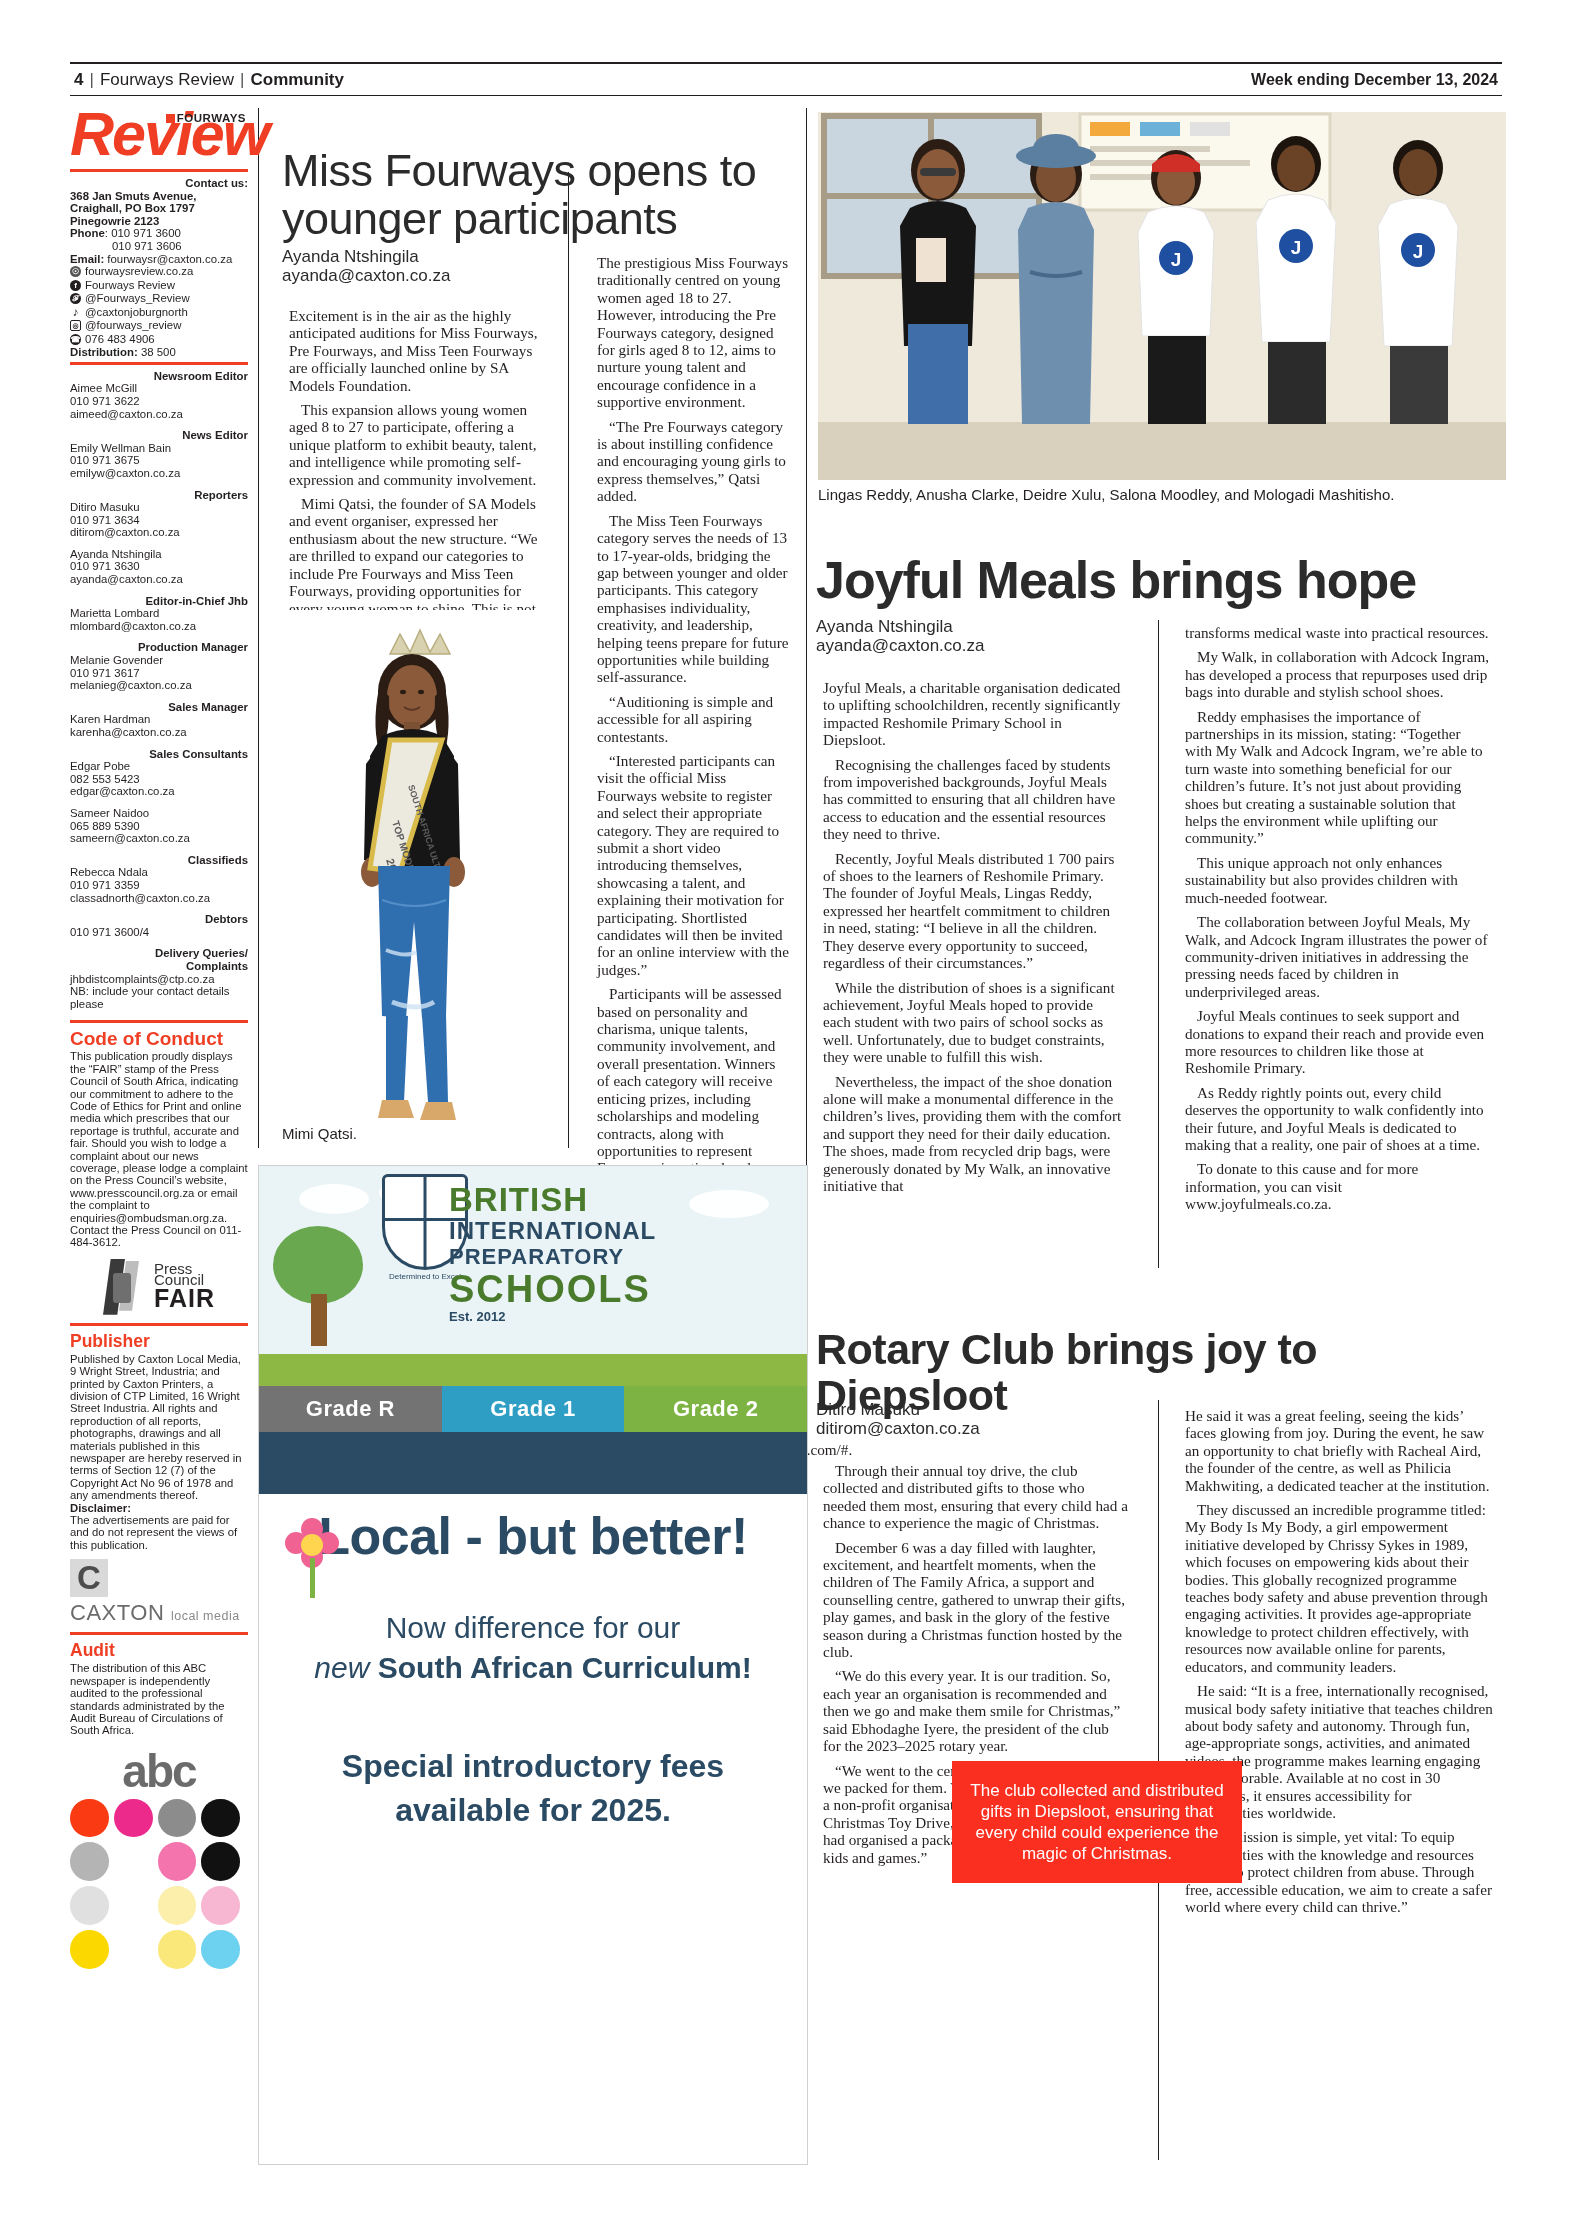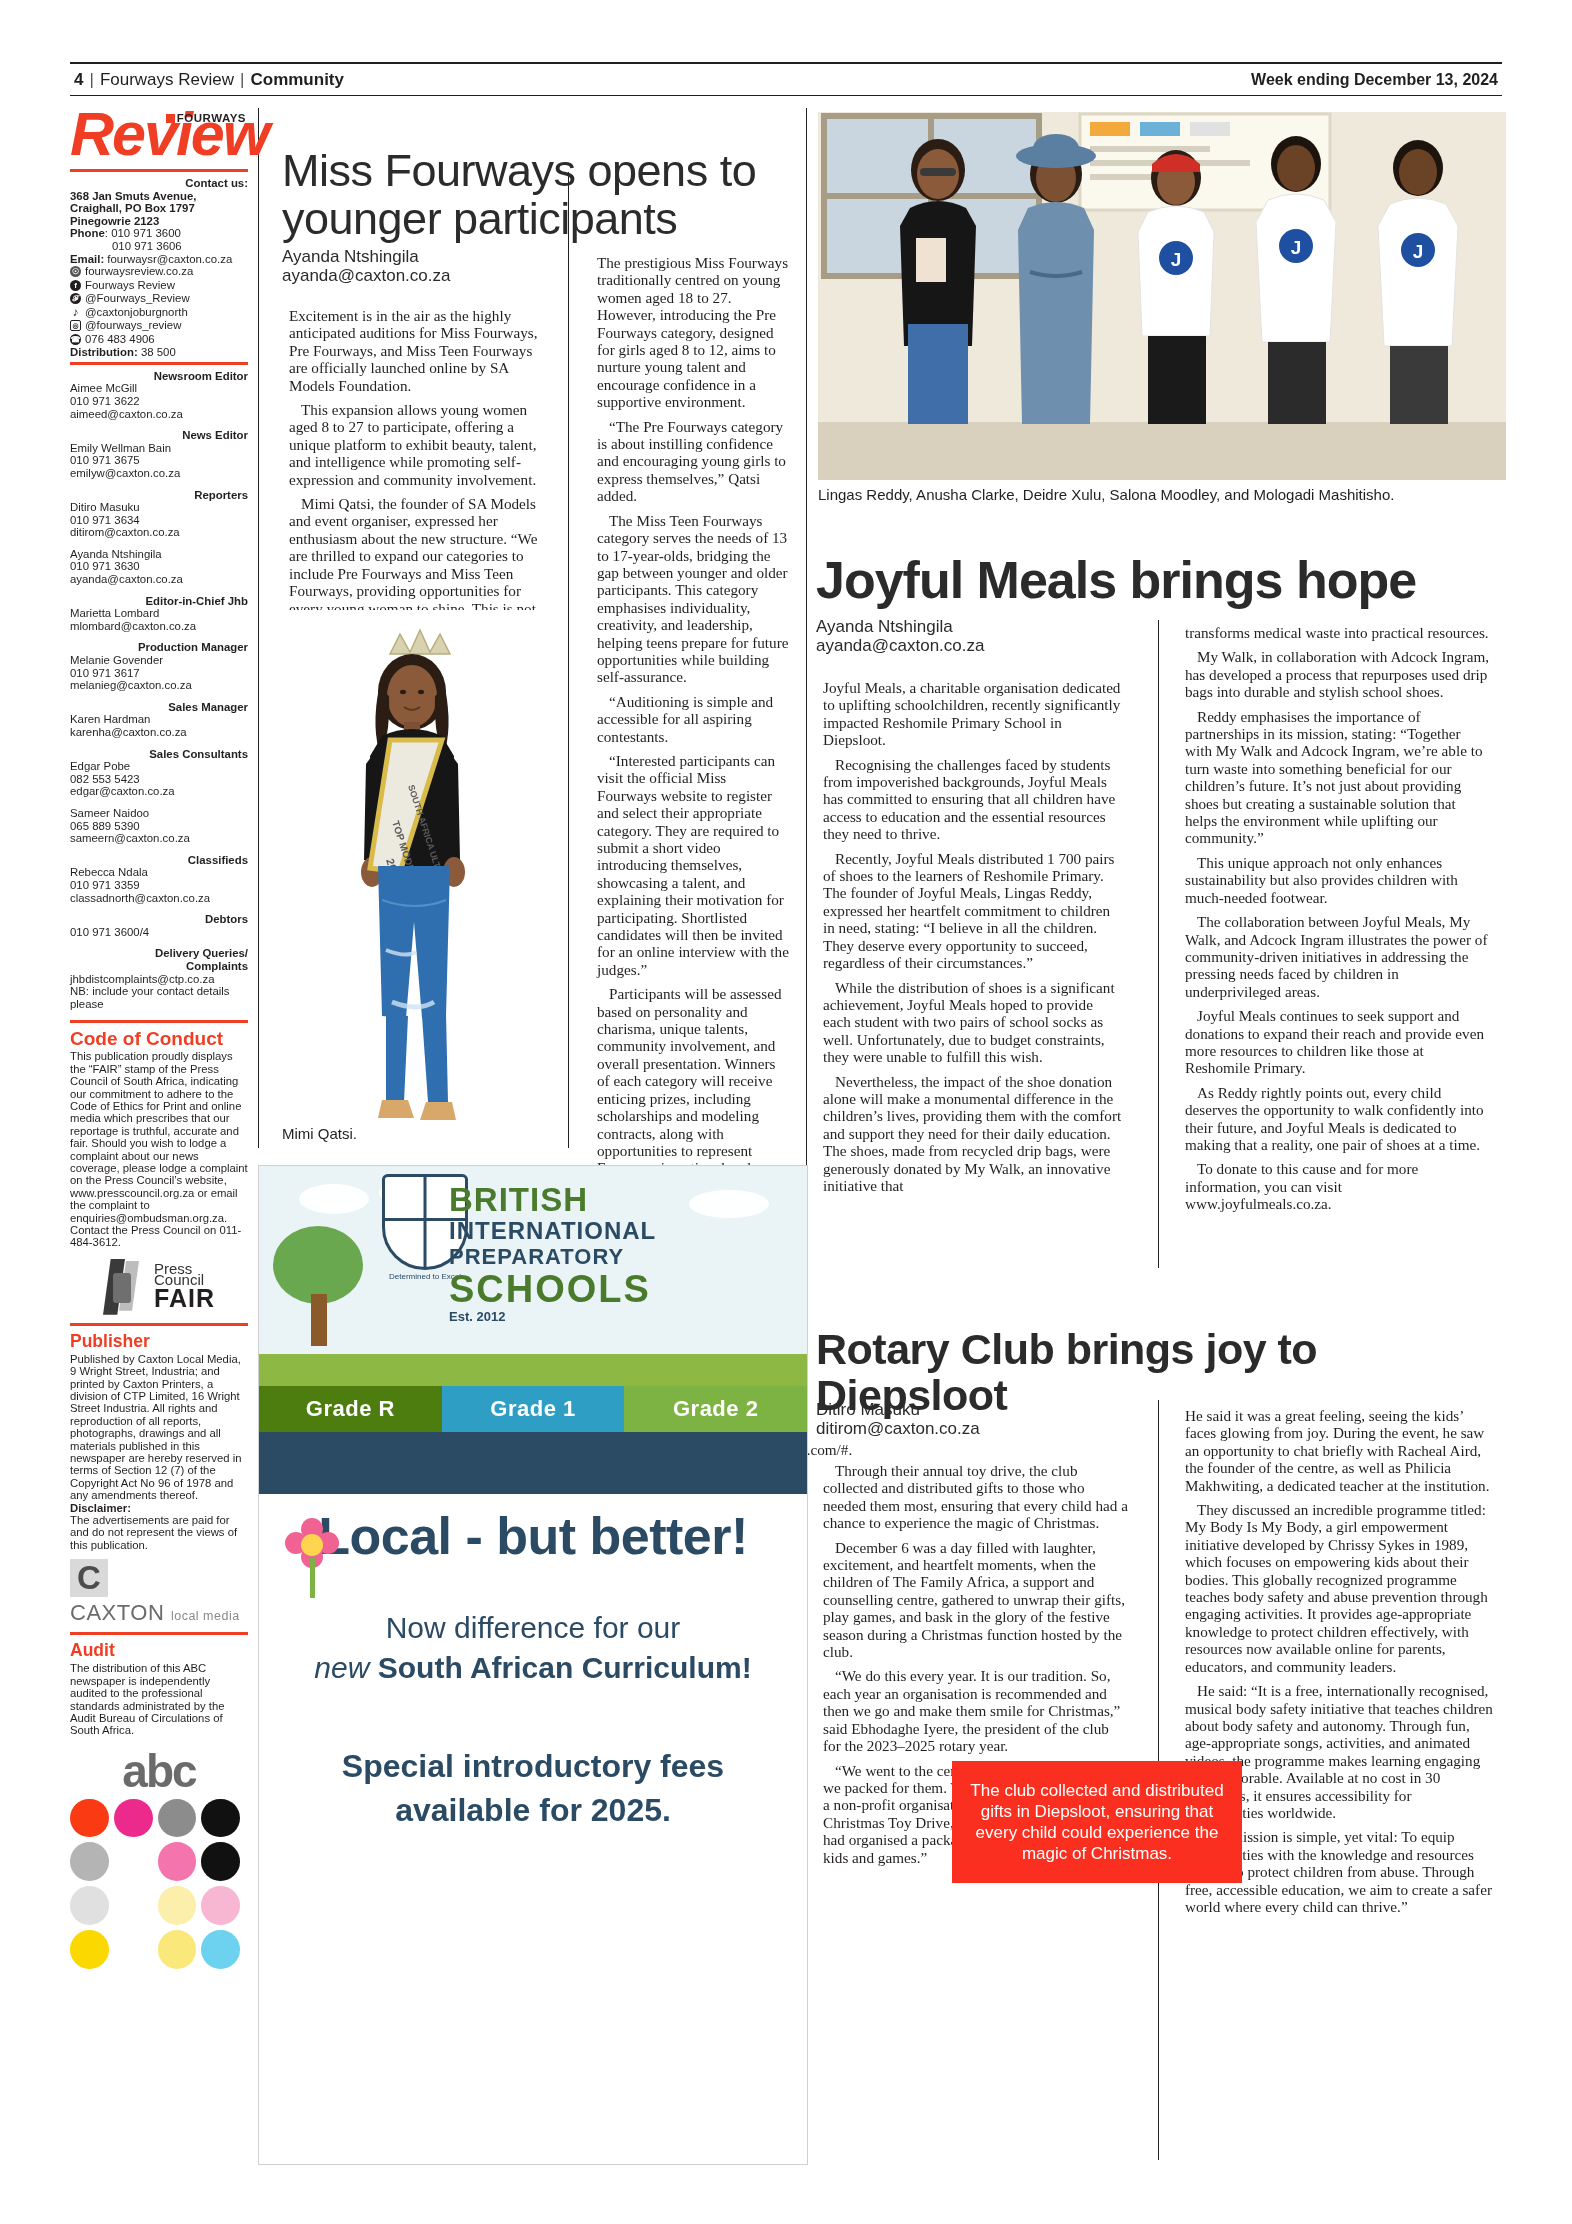--- a/index.html
+++ b/index.html
@@ -146,21 +146,21 @@
   .ad-t3 { font-size:22px; font-weight:bold; color:#2b4a63; letter-spacing:1px; line-height:25px;}
   .ad-t4 { font-size:38px; font-weight:bold; color:#4a7a2b; letter-spacing:2px; line-height:40px;}
   .ad-est { font-size:13px; font-weight:bold; color:#2b4a63; }
   .ad-tree { position:absolute; left:14px; top:60px; width:90px; height:120px;}
   .ad-tree .trunk{position:absolute;left:38px;bottom:0;width:16px;height:52px;background:#8a5a2b;}
   .ad-tree .crown{position:absolute;left:0;top:0;width:90px;height:78px;background:#6aa84f;border-radius:50%;}
   .ad-grass { position:absolute; left:0; top:188px; width:100%; height:32px; background:#8db843; }
   .ad-grades { position:absolute; left:0; top:220px; width:100%; height:46px; display:flex;}
   .ad-grade { flex:1; display:flex; align-items:center; justify-content:center;
      color:#fff; font-weight:bold; font-size:22px; letter-spacing:0.5px;}
-  .g1 { background:#4d7c0f; }
+  .g1 { background:#737373; }
   .g2 { background:#2e9ec4; }
   .g3 { background:#7cb342; }
   .ad-band { position:absolute; left:0; top:266px; width:100%; height:62px; background:#2b4a63;}
   .ad-white { position:absolute; left:0; top:328px; width:100%; bottom:0; background:#fff; text-align:center;}
   .ad-h1 { font-size:52px; font-weight:bold; color:#2b4a63; margin-top:12px; letter-spacing:-0.5px;}
   .ad-h2 { font-size:30px; color:#2b4a63; margin-top:42px; line-height:40px; }
   .ad-h2 .it { font-style:italic; }
   .ad-h2 b { font-weight:bold; }
   .ad-h3 { font-size:32px; font-weight:bold; color:#2b4a63; margin-top:56px; line-height:44px;}
   .ad-flower { position:absolute; left:26px; top:352px; width:54px; height:80px;}

